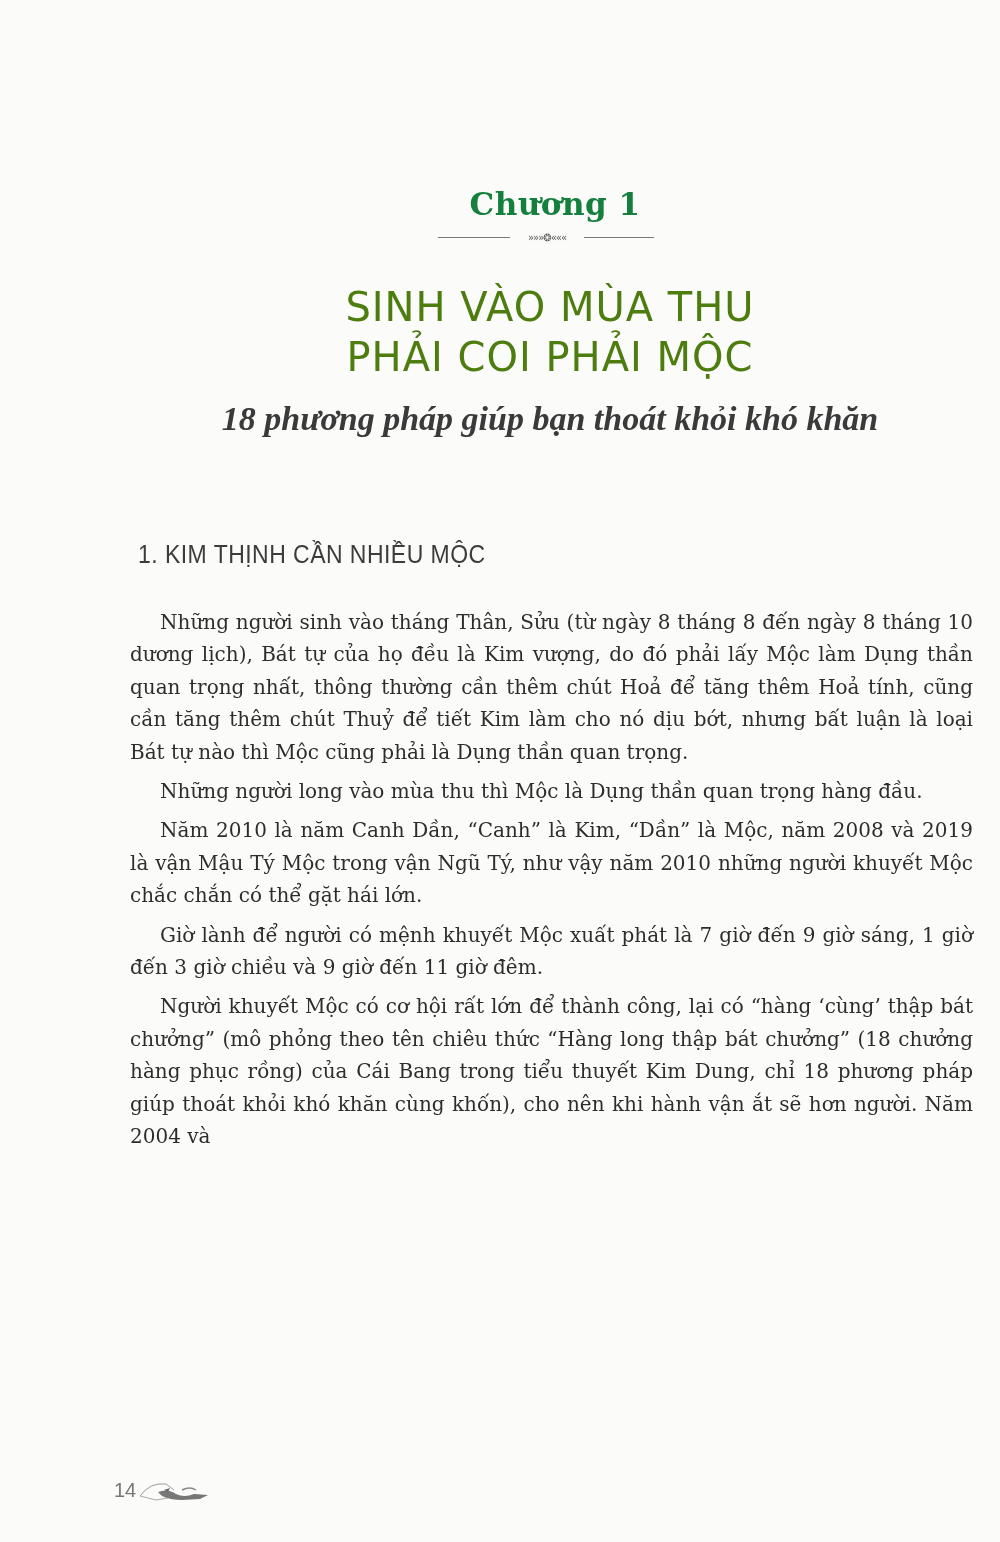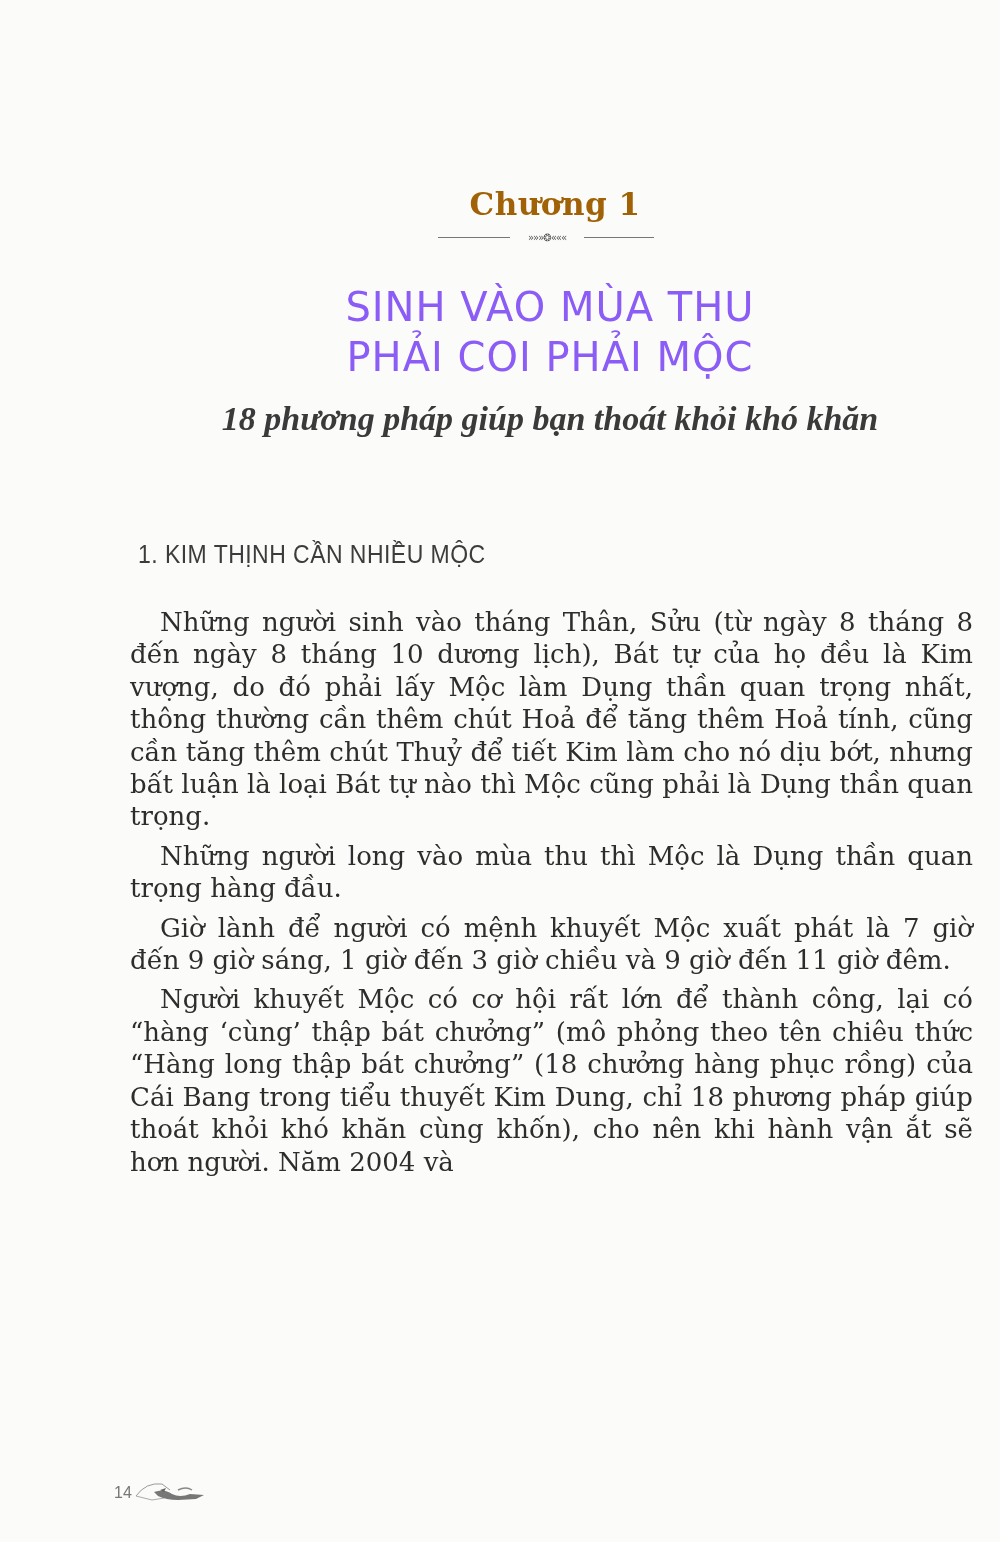--- a/index.html
+++ b/index.html
@@ -8,21 +8,21 @@
     background: #fbfbf9;
     position: relative;
     overflow: hidden;
     color: #2b2b2b;
   }
   .page { position: absolute; inset: 0; }
   .chapter-label {
     position: absolute; left: 440px; top: 186px; width: 230px;
     text-align: center;
     font-family: "DejaVu Serif", serif;
-    font-size: 31px; font-weight: bold; color: #a16207;
+    font-size: 31px; font-weight: bold; color: #15803d;
     letter-spacing: 0.5px;
   }
   .ornament {
     position: absolute; left: 438px; top: 232px; width: 216px; height: 12px;
   }
   .ornament .line {
     position: absolute; top: 5px; height: 1px; background: #777;
   }
   .ornament .dots {
     position: absolute; left: 74px; top: 0; width: 70px; text-align: center;
@@ -30,51 +30,51 @@
     letter-spacing: -1px;
   }
   .chapter-title {
     position: absolute; left: 280px; top: 282px; width: 540px;
     text-align: center;
     font-family: "DejaVu Sans", sans-serif;
     font-weight: 200;
     font-size: 40px; line-height: 50px; color: #444;
     letter-spacing: 1px;
   }
-  .chapter-title .ln { display: block; -webkit-text-stroke: 0; font-weight: normal; color: #8b5cf6; }
+  .chapter-title .ln { display: block; -webkit-text-stroke: 0; font-weight: normal; color: #4d7c0f; }
   .chapter-subtitle {
     position: absolute; left: 220px; top: 400px; width: 660px;
     text-align: center;
     font-family: "Liberation Serif", serif;
     font-style: italic; font-weight: bold;
     font-size: 34px; color: #3a3a3a;
   }
   .section-heading {
     position: absolute; left: 138px; top: 540px;
     font-family: "Liberation Sans", sans-serif;
     font-size: 25px; color: #3c3c3c; letter-spacing: 0.5px;
     transform: scaleX(0.92); transform-origin: left center;
   }
   .body-text {
     position: absolute; left: 130px; top: 606px; width: 843px;
     font-family: "DejaVu Serif", serif;
-    font-size: 26px; line-height: 32.4px; color: #2d2d2d;
+    font-size: 20px; line-height: 32.4px; color: #2d2d2d;
     text-align: justify;
   }
   .body-text p {
     margin: 0 0 7px 0;
     text-indent: 30px;
     transform-origin: left top;
   }
   .folio {
     position: absolute; left: 114px; top: 1478px;
     display: flex; align-items: flex-end;
   }
   .folio .num {
-    font-family: "Liberation Sans", sans-serif; font-size: 16px; color: #777;
+    font-family: "Liberation Sans", sans-serif; font-size: 20px; color: #777;
   }
   .folio svg { margin-left: 2px; }
 </style>
 </head>
 <body>
 
 <div class="page">
 
   <div class="chapter-label">Chương 1</div>
 
@@ -89,20 +89,21 @@
     <span class="ln">PHẢI COI PHẢI MỘC</span>
   </div>
 
   <div class="chapter-subtitle">18 phương pháp giúp bạn thoát khỏi khó khăn</div>
 
   <div class="section-heading">1. KIM THỊNH CẦN NHIỀU MỘC</div>
 
   <div class="body-text">
     <p>Những người sinh vào tháng Thân, Sửu (từ ngày 8 tháng 8 đến ngày 8 tháng 10 dương lịch), Bát tự của họ đều là Kim vượng, do đó phải lấy Mộc làm Dụng thần quan trọng nhất, thông thường cần thêm chút Hoả để tăng thêm Hoả tính, cũng cần tăng thêm chút Thuỷ để tiết Kim làm cho nó dịu bớt, nhưng bất luận là loại Bát tự nào thì Mộc cũng phải là Dụng thần quan trọng.</p>
     <p>Những người long vào mùa thu thì Mộc là Dụng thần quan trọng hàng đầu.</p>
+    <p>Năm 2010 là năm Canh Dần, “Canh” là Kim, “Dần” là Mộc, năm 2008 và 2019 là vận Mậu Tý Mộc trong vận Ngũ Tý, như vậy năm 2010 những người khuyết Mộc chắc chắn có thể gặt hái lớn.</p>
     <p>Giờ lành để người có mệnh khuyết Mộc xuất phát là 7 giờ đến 9 giờ sáng, 1 giờ đến 3 giờ chiều và 9 giờ đến 11 giờ đêm.</p>
     <p>Người khuyết Mộc có cơ hội rất lớn để thành công, lại có “hàng ‘cùng’ thập bát chưởng” (mô phỏng theo tên chiêu thức “Hàng long thập bát chưởng” (18 chưởng hàng phục rồng) của Cái Bang trong tiểu thuyết Kim Dung, chỉ 18 phương pháp giúp thoát khỏi khó khăn cùng khốn), cho nên khi hành vận ắt sẽ hơn người. Năm 2004 và</p>
   </div>
 
   <div class="folio">
     <span class="num">14</span>
     <svg width="78" height="24" viewBox="0 0 78 24">
       <path d="M2 18 Q12 4 28 6 L36 12" stroke="#999" stroke-width="1" fill="none"></path>
       <path d="M2 18 L18 22 L30 20" stroke="#aaa" stroke-width="1" fill="none"></path>
       <path d="M20 14 Q30 10 38 16 Q46 20 56 16 L70 17 L62 21 L44 22 Q32 22 24 18 Z" fill="#777"></path>

